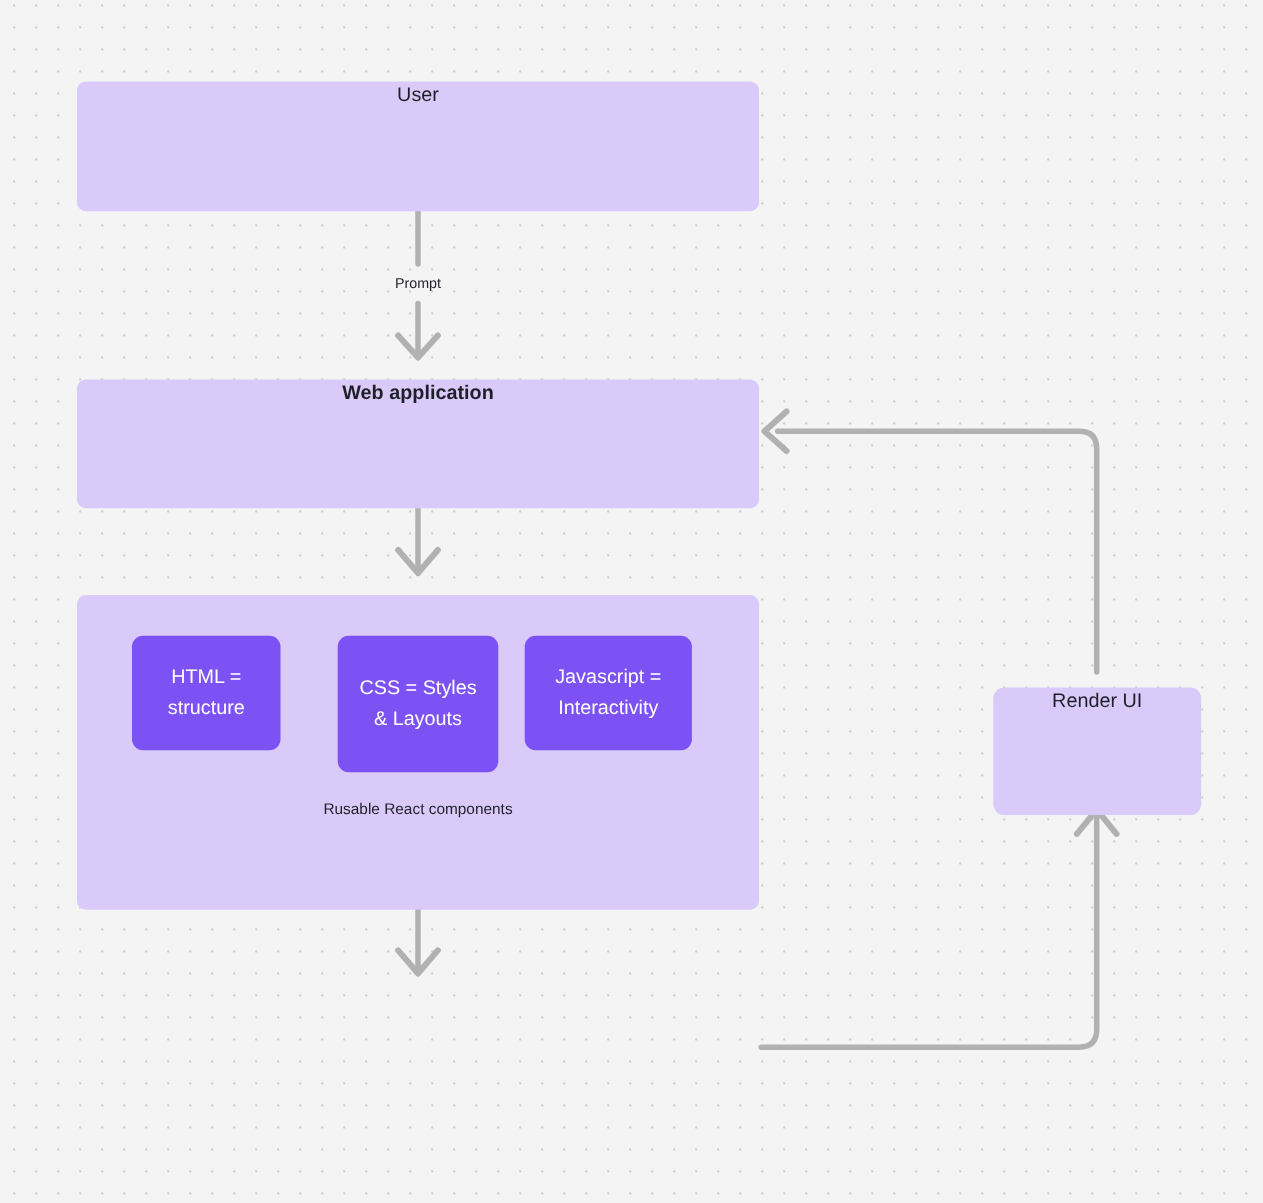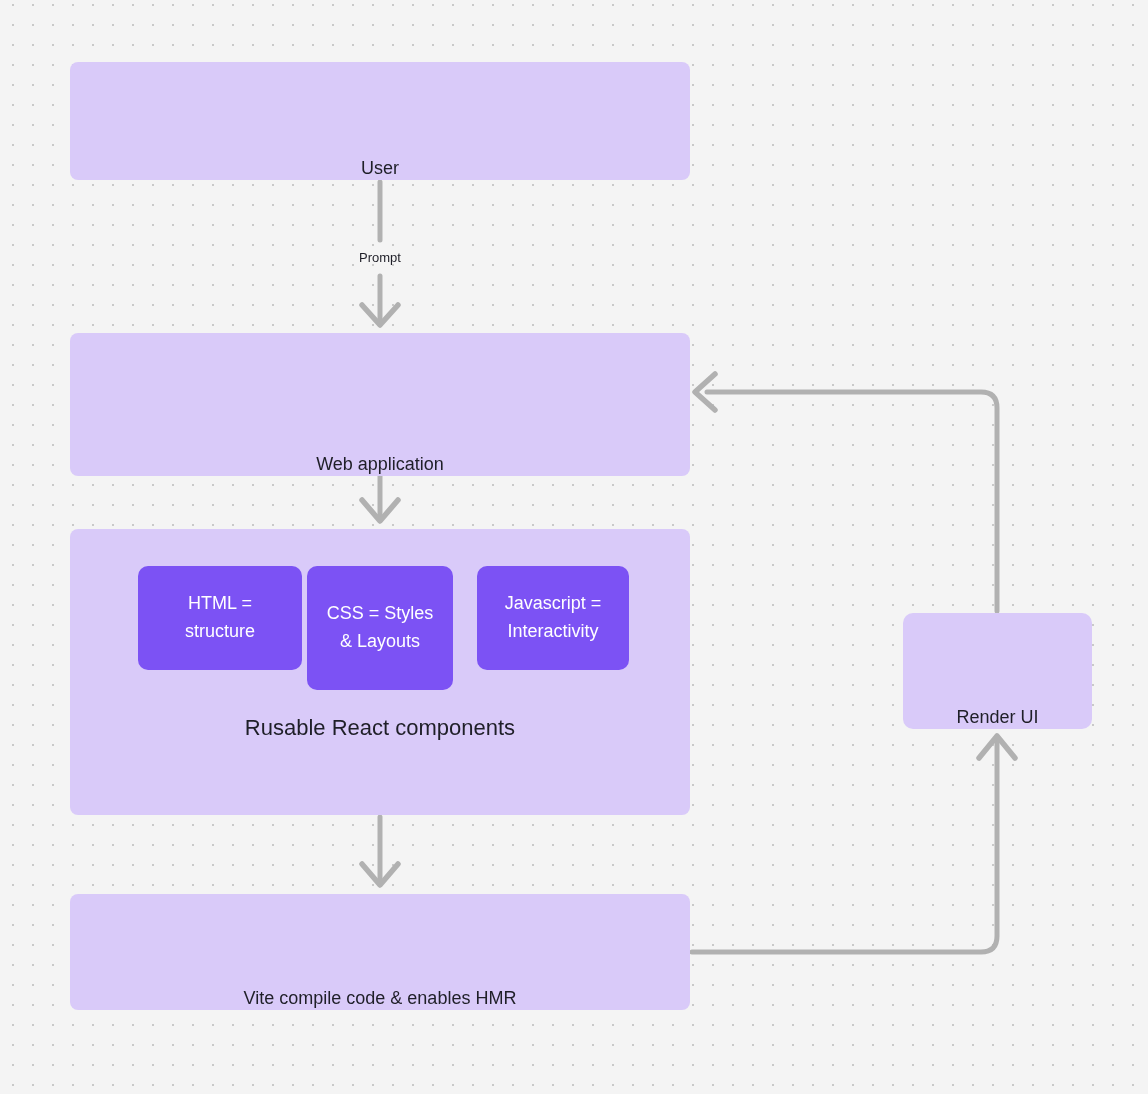--- a/index.html
+++ b/index.html
@@ -21,70 +21,71 @@
     background-color: #f4f4f4;
     background-image: radial-gradient(circle at 1px 1px, #c9c9c9 1.1px, transparent 1.2px);
     background-size: 20px 20px;
     background-position: 12px 4px;
   }
 
   .node {
     position: absolute;
     box-sizing: border-box;
     display: flex;
-    align-items: flex-end;
+    align-items: flex-start;
     justify-content: center;
     border-radius: 8px;
+    margin-top: 12px;
   }
 
   .node-outer {
     background: #d9caf9;
     color: #1f1f28;
     font-size: 18px;
   }
 
   .node-label {
     white-space: pre;
     line-height: 1.35;
     text-align: center;
   }
 
   
   #node-user      { left: 70px;  top: 62px;  width: 620px; height: 118px; }
-  #node-webapp    { left: 70px;  top: 333px; width: 620px; height: 143px; }
+  #node-webapp    { left: 70px;  top: 333px; width: 620px; height: 117px; font-weight: bold; }
   #node-components{ left: 70px;  top: 529px; width: 620px; height: 286px; display:block; }
   #node-vite      { left: 70px;  top: 894px; width: 620px; height: 116px; }
   #node-render    { left: 903px; top: 613px; width: 189px; height: 116px; border-radius: 10px; }
 
   
   .chip {
     position: absolute;
     box-sizing: border-box;
     display: flex;
     align-items: center;
     justify-content: center;
     background: #7c52f4;
     color: #ffffff;
     border-radius: 10px;
     font-size: 18px;
     line-height: 1.55;
     text-align: center;
     white-space: pre-line;
   }
-  #chip-html { left: 68px;  top: 37px; width: 164px; height: 104px; }
+  #chip-html { left: 50px;  top: 37px; width: 135px; height: 104px; }
   #chip-css  { left: 237px; top: 37px; width: 146px; height: 124px; }
   #chip-js   { left: 407px; top: 37px; width: 152px; height: 104px; }
 
   #components-caption {
     position: absolute;
     left: 0;
     top: 186px;
     width: 620px;
     text-align: center;
-    font-size: 22px;
+    font-size: 14px;
     color: #1f1f28;
   }
 
   
   svg#edges {
     position: absolute;
     left: 0;
     top: 0;
     width: 1148px;
     height: 1094px;
@@ -164,21 +165,18 @@
   <div class="node node-outer" id="node-components">
     <div class="chip" id="chip-html">HTML =
 structure</div>
     <div class="chip" id="chip-css">CSS = Styles
 &amp; Layouts</div>
     <div class="chip" id="chip-js">Javascript =
 Interactivity</div>
     <div id="components-caption">Rusable React components</div>
   </div>
 
-  <div class="node node-outer" id="node-vite">
-    <span class="node-label">Vite compile code &amp; enables HMR</span>
-  </div>
 
   <div class="node node-outer" id="node-render">
     <span class="node-label">Render UI</span>
   </div>
 
 </div>
 
 </body></html>

